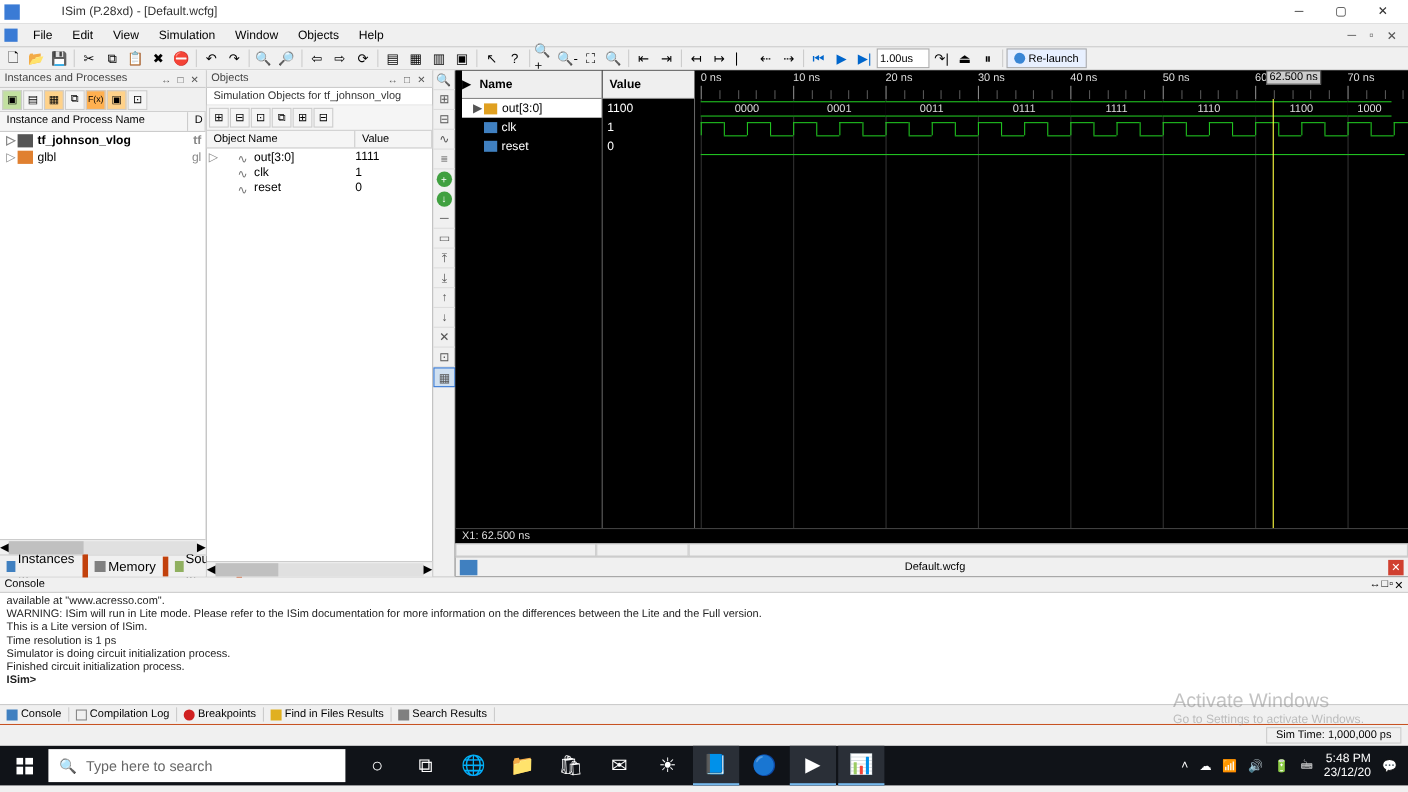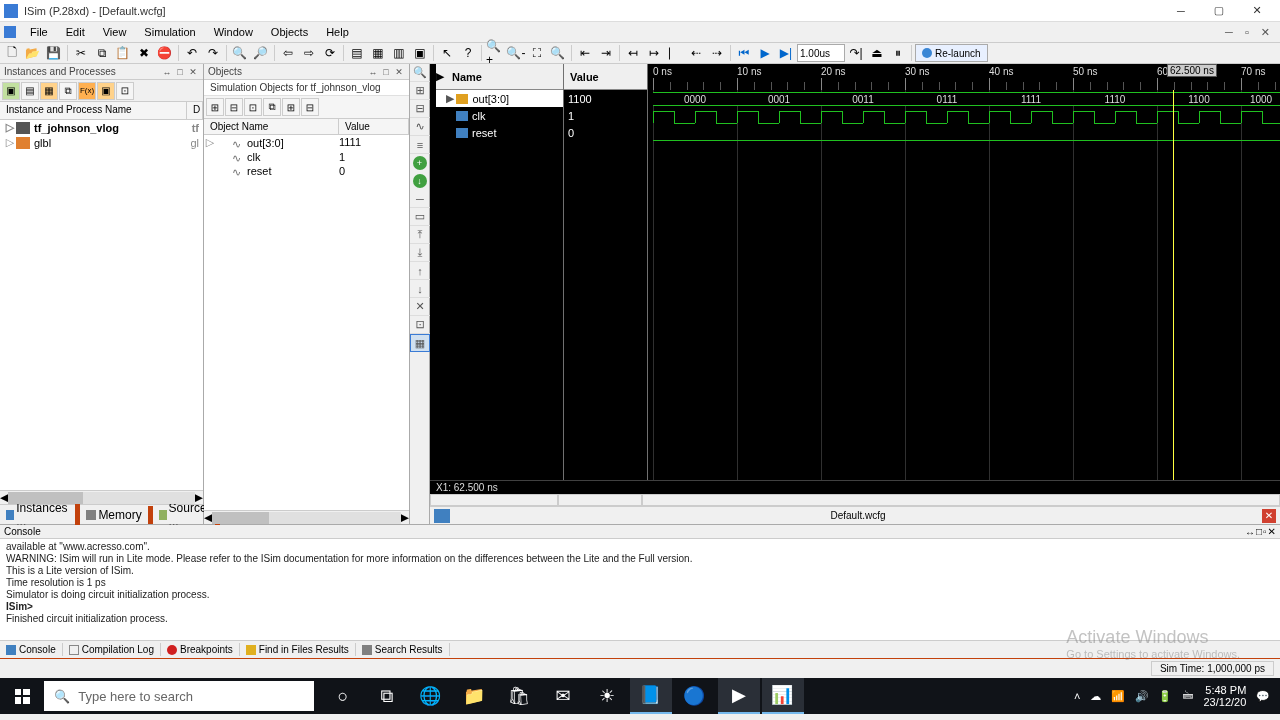--- a/index.html
+++ b/index.html
@@ -1,21 +1,21 @@
 <!DOCTYPE html>
 <html><head>
 <meta charset="utf-8">
 <style>
 * { box-sizing: border-box; margin: 0; padding: 0; font-family: "Segoe UI", Tahoma, sans-serif; }
 body { width: 1280px; height: 720px; overflow: hidden; background: #f0f0f0; font-size: 11px; position: relative; }
 
 
 .titlebar { height: 22px; background: #fff; display: flex; align-items: center; padding: 0 4px; border-bottom: 1px solid #ddd; }
 .titlebar .app-icon { width: 14px; height: 14px; background: #3a7bd5; margin-right: 6px; }
-.titlebar .title { flex: 1; color: #333; }
+.titlebar .title { flex: 1; color: #333; margin-left: 32px; }
 .titlebar .win-btns { display: flex; }
 .titlebar .win-btn { width: 38px; height: 20px; display: flex; align-items: center; justify-content: center; color: #333; cursor: pointer; }
 
 
 .menubar { height: 20px; background: #f0f0f0; display: flex; align-items: center; padding: 0 4px; gap: 2px; }
 .menubar .sub-icon { width: 12px; height: 12px; background: #3a7bd5; margin-right: 4px; }
 .menubar .menu-item { padding: 2px 8px; cursor: pointer; }
 .menubar .mdi-btns { margin-left: auto; display: flex; gap: 0; }
 .menubar .mdi-btn { padding: 0 6px; cursor: pointer; color: #555; }
 
@@ -24,21 +24,21 @@
 .tb-btn { width: 20px; height: 20px; display: inline-flex; align-items: center; justify-content: center; cursor: pointer; border: 1px solid transparent; font-size: 12px; }
 .tb-sep { width: 1px; height: 16px; background: #ccc; margin: 0 2px; }
 .tb-input { width: 48px; height: 18px; font-size: 10px; border: 1px solid #aaa; padding: 0 2px; }
 .relaunch { height: 18px; border: 1px solid #aaa; background: #e8f0ff; padding: 0 6px; display: inline-flex; align-items: center; gap: 3px; cursor: pointer; font-size: 10px; }
 .relaunch .ric { width: 10px; height: 10px; border-radius: 50%; background: #3a86d5; }
 
 
 .main { display: flex; height: 460px; }
 
 
-.col-instances { width: 204px; border-right: 1px solid #aaa; background: #fff; display: flex; flex-direction: column; }
+.col-instances { width: 188px; border-right: 1px solid #aaa; background: #fff; display: flex; flex-direction: column; }
 .col-objects { width: 206px; border-right: 1px solid #aaa; background: #fff; display: flex; flex-direction: column; }
 .pane-hdr { height: 16px; background: #f0f0f0; border-bottom: 1px solid #ccc; display: flex; align-items: center; padding: 0 4px; font-size: 10px; color: #444; }
 .pane-hdr .pane-btns { margin-left: auto; display: flex; gap: 1px; }
 .pane-hdr .pb { width: 12px; height: 12px; font-size: 9px; display: inline-flex; align-items: center; justify-content: center; cursor: pointer; color: #555; }
 
 .mini-toolbar { height: 22px; background: #f0f0f0; border-bottom: 1px solid #ccc; display: flex; align-items: center; padding: 0 2px; gap: 1px; }
 .mini-tb-btn { width: 18px; height: 18px; border: 1px solid #ccc; background: #f5f5f5; display: inline-flex; align-items: center; justify-content: center; font-size: 10px; cursor: pointer; }
 .mini-tb-btn.orange { background: #ffd28a; }
 .mini-tb-btn.green { background: #c2e0a0; }
 .mini-tb-btn.fn { background: #ffb050; font-size: 8px; }
@@ -559,22 +559,22 @@
       <span class="pb">✕</span>
     </div>
   </div>
   <div class="console-body" id="console-lines">
       <div>available at "www.acresso.com".</div>
       <div></div>
       <div>WARNING: ISim will run in Lite mode. Please refer to the ISim documentation for more information on the differences between the Lite and the Full version.</div>
       <div>This is a Lite version of ISim.</div>
       <div>Time resolution is 1 ps</div>
       <div>Simulator is doing circuit initialization process.</div>
+      <div>Finished circuit initialization process.</div>
       <div style="font-weight: bold;">ISim&gt;</div>
-      <div>Finished circuit initialization process.</div>
     </div>
   <div class="console-tabs">
     <div class="ctab">
         <span class="ci" style="background:#4080c0"></span>
         <span>Console</span>
       </div>
     <div class="ctab">
         <span class="ci" style="border:1px solid #888"></span>
         <span>Compilation Log</span>
       </div>

